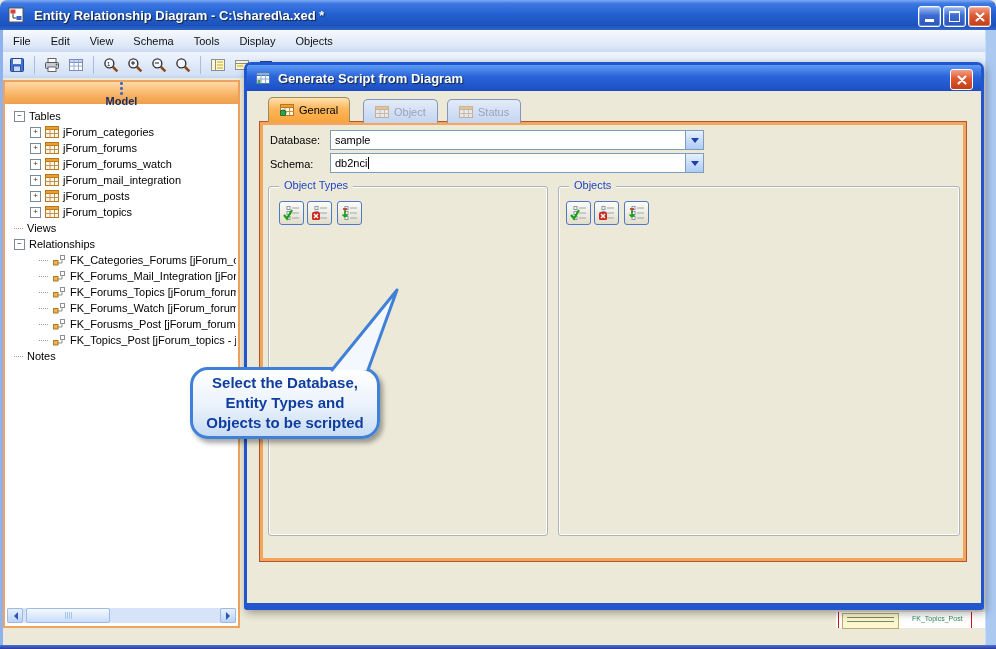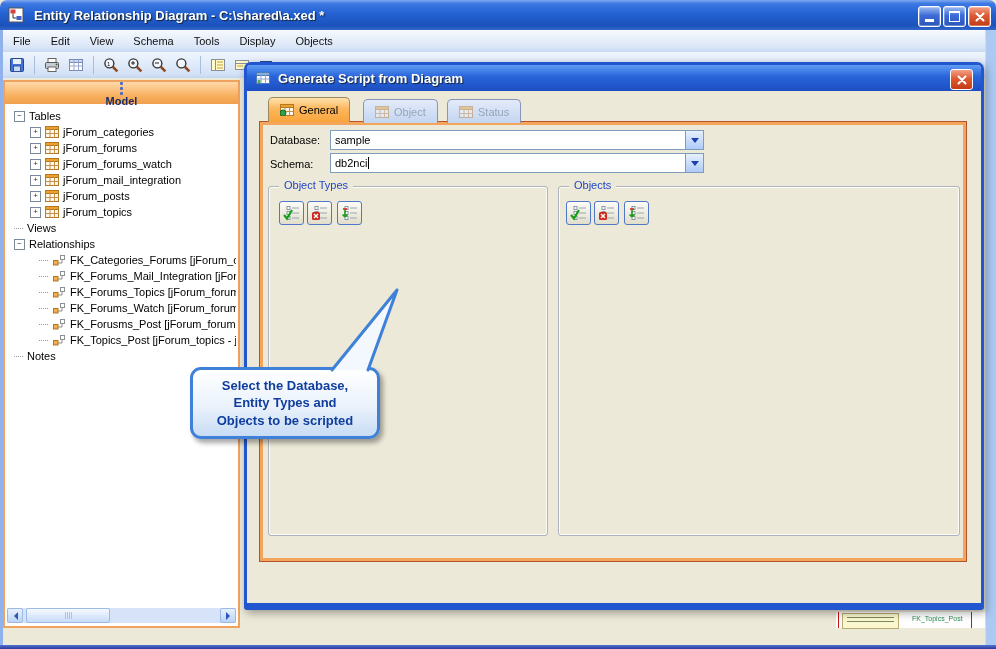--- a/index.html
+++ b/index.html
@@ -105,23 +105,23 @@
   .cell{display:flex;align-items:center;border-right:1px solid #E6E9EF;border-bottom:1px solid #E6E9EF;box-sizing:border-box;padding-left:4px;}
   .rowhdr{justify-content:center;padding-left:0;background:linear-gradient(#F6F4EA,#E9E6D6);
     border-right:1px solid #C9C5B2;border-bottom:1px solid #C9C5B2;font-size:10px;color:#222;}
   .ccell{justify-content:center;padding-left:0;}
   .cb{width:13px;height:13px;border:1px solid #1C5A9E;background:#fff;box-sizing:border-box;
     display:flex;align-items:center;justify-content:center;}
   .cb.focus{box-shadow:0 0 0 2px #3A6CC8;}
 
   
   .callout{position:absolute;left:190px;top:367px;width:190px;height:72px;z-index:10;box-sizing:border-box;
-    border:3px solid #3F80D8;border-radius:11px;background:linear-gradient(180deg,#FFFFFF,#EAF2FC 55%,#C8DCF4);
+    border:3px solid #3F80D8;border-radius:18px;background:linear-gradient(180deg,#FFFFFF,#EAF2FC 55%,#C8DCF4);
     box-shadow:3px 4px 5px rgba(0,0,0,.35);display:flex;flex-direction:column;justify-content:center;
-    text-align:center;font-size:13px;font-weight:bold;color:#0F3E9E;line-height:1.32;}
+    text-align:center;font-size:15px;font-weight:bold;color:#0F3E9E;line-height:1.32;}
   .tail{position:absolute;left:325px;top:286px;z-index:11;}
 
   .xpbtn{position:absolute;height:22px;border:1px solid #35589E;border-radius:3px;box-sizing:border-box;
     background:linear-gradient(#FFFFFF,#F2F1EA 55%,#DDDAC8);display:flex;align-items:center;justify-content:center;
     font-size:11px;color:#000;z-index:3;}
   .xpbtn.dis{color:#9C9A8C;border-color:#B8B4A4;}
   .xpbtn.def{border:2px solid #17308A;box-shadow:inset 0 0 0 1px #9CBEF5;}
 </style>
 </head>
 <body>

